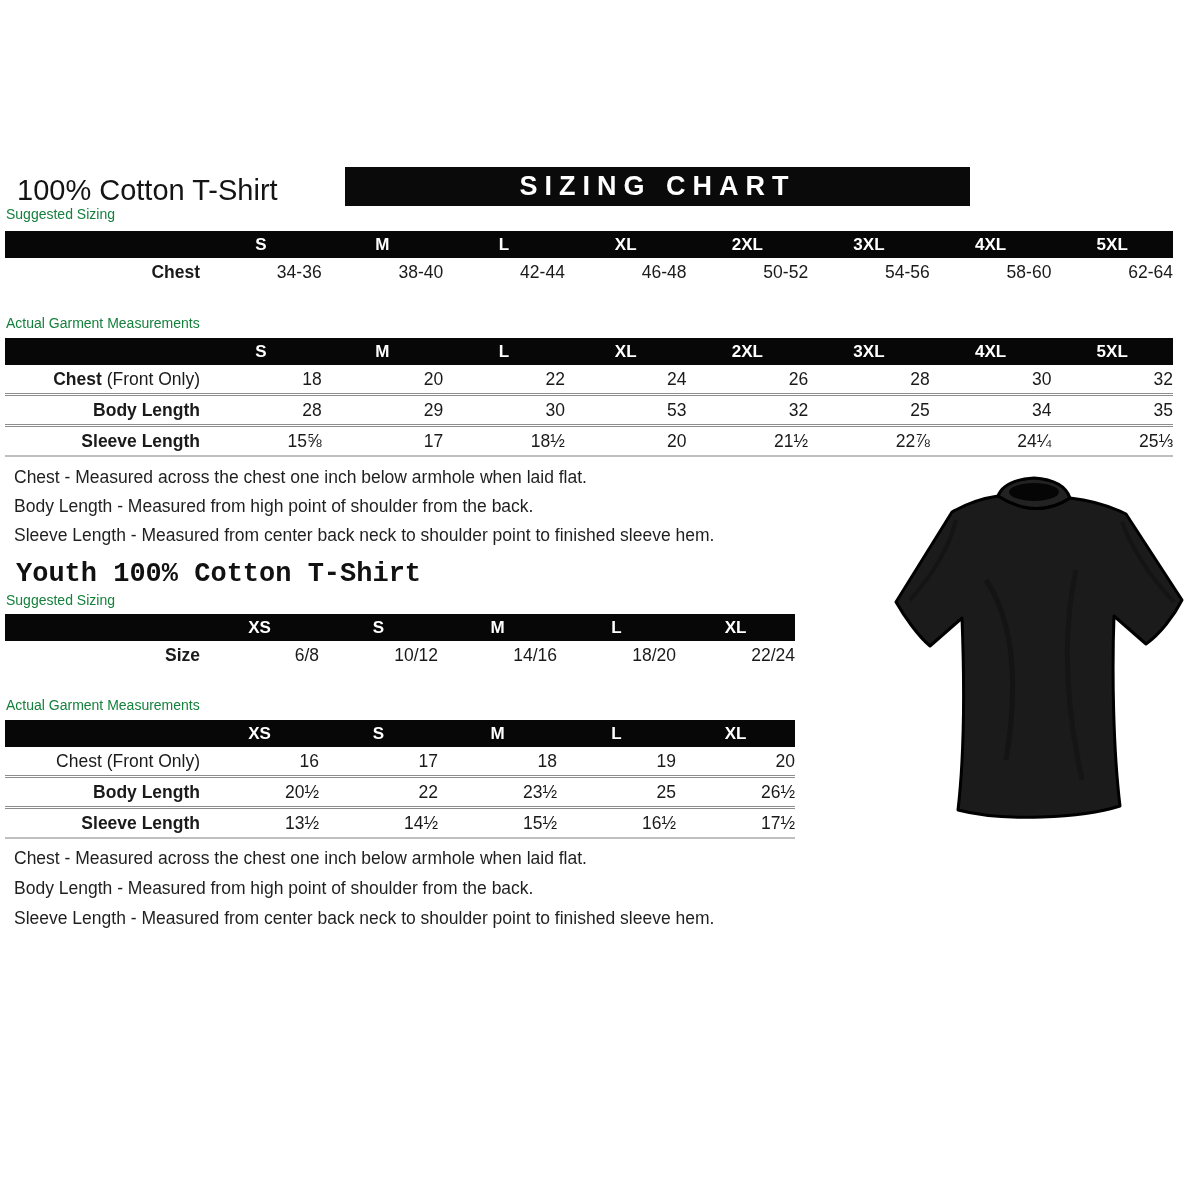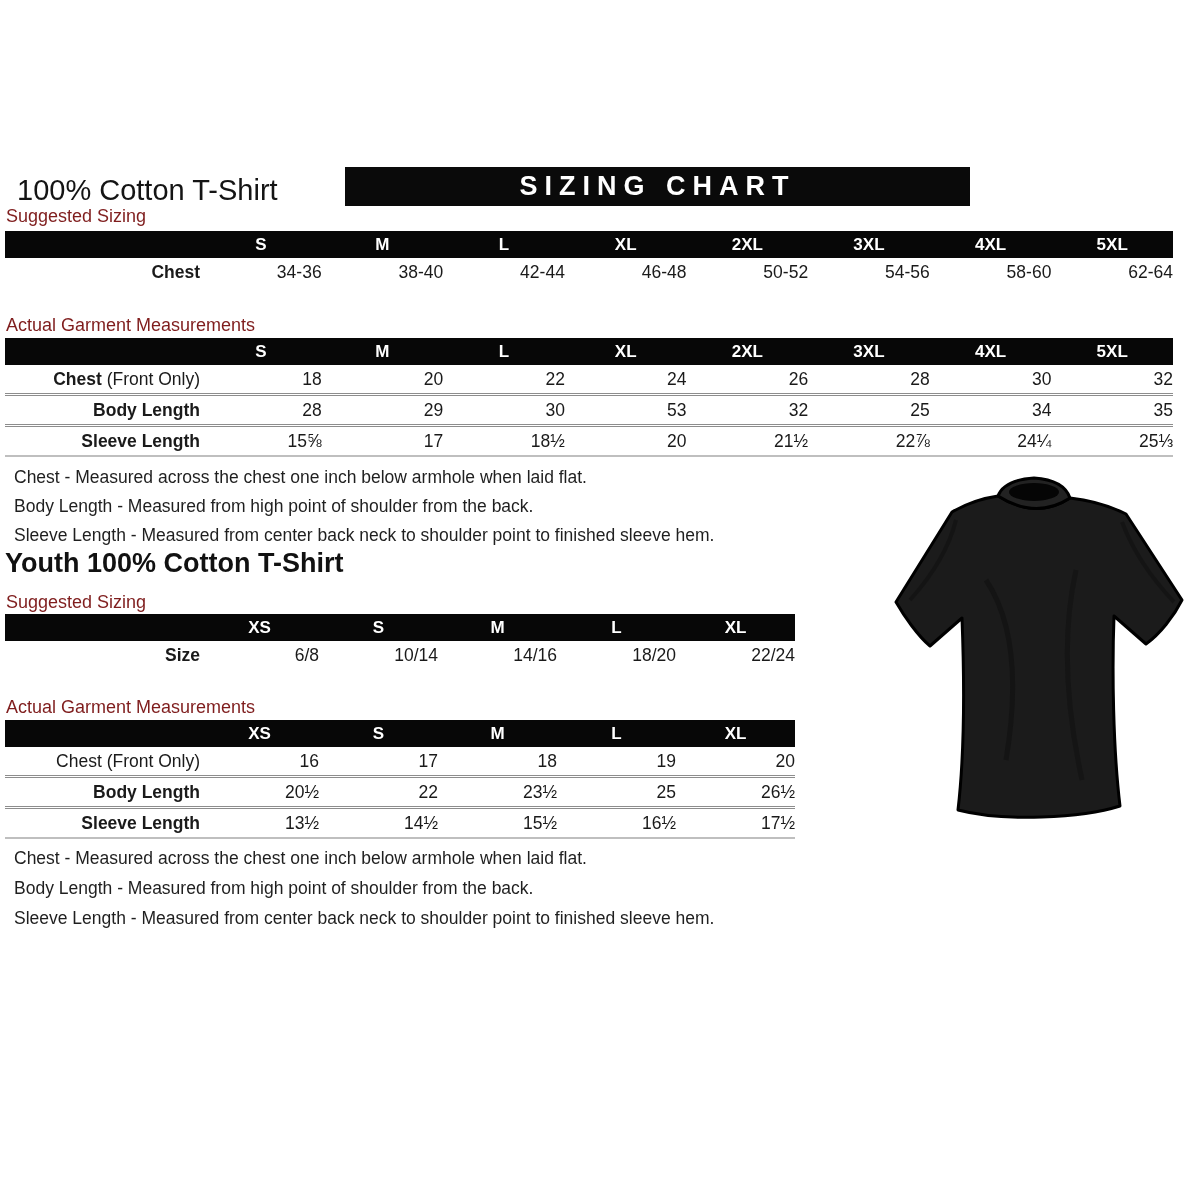--- a/index.html
+++ b/index.html
@@ -4,21 +4,21 @@
 <style>
   html,body{margin:0;padding:0;background:#ffffff;}
   body{font-family:"Liberation Sans","DejaVu Sans",sans-serif;color:#111;}
   .page{position:relative;width:1200px;height:1200px;background:#fff;overflow:hidden;}
 
   .abs{position:absolute;}
 
   .main-title{font-size:29px;font-weight:400;color:#141414;letter-spacing:0px;white-space:nowrap;}
   .banner{background:#0a0a0a;color:#fff;text-align:center;font-weight:700;
           font-size:27px;letter-spacing:7px;line-height:39px;height:39px;}
-  .section-label{font-size:18px;color:#7f1d1d;font-weight:400;}
+  .section-label{font-size:14px;color:#15803d;font-weight:400;}
   .youth-title{font-size:27px;font-weight:700;color:#111;white-space:nowrap;}
 
   table.size-table{border-collapse:collapse;table-layout:fixed;}
   table.size-table thead th{background:#070707;color:#fff;font-weight:700;
       font-size:17px;height:27px;text-align:center;padding:0;}
   table.size-table tbody td{font-size:17.5px;color:#1a1a1a;text-align:right;
       height:28px;padding:0;vertical-align:middle;}
   table.size-table tbody td.label-cell{text-align:right;padding-left:8px;white-space:nowrap;}
   table.size-table tbody td.label-cell .lbl-bold{font-weight:700;}
   table.size-table tbody td.label-cell .lbl-norm{font-weight:400;}
@@ -145,21 +145,21 @@
         </tr>
       </tbody>
     </table>
 
   <div class="abs notes adult" id="adult-notes" style="left:14px; top:463px;">
       <div>Chest - Measured across the chest one inch below armhole when laid flat.</div>
       <div>Body Length - Measured from high point of shoulder from the back.</div>
       <div>Sleeve Length - Measured from center back neck to shoulder point to finished sleeve hem.</div>
     </div>
 
-  <h2 class="abs youth-title" style="left:5px; top:548px; margin:0;">Youth 100% Cotton T-Shirt</h2>
+  <h2 class="abs youth-title" style="left:5px; top:548px; margin:11px;font-family:Liberation Mono, monospace;">Youth 100% Cotton T-Shirt</h2>
 
   <div class="abs section-label" style="left:6px; top:592px;">Suggested Sizing</div>
 
   <table class="size-table abs" id="youth-suggested-table" style="left:5px; top:614px; width:790px;">
       <colgroup>
         <col style="width: 195px;">
         <col>
         <col>
         <col>
         <col>
@@ -172,21 +172,21 @@
           <th>S</th>
           <th>M</th>
           <th>L</th>
           <th>XL</th>
         </tr>
       </thead>
       <tbody>
         <tr>
           <td class="label-cell"><span class="lbl-bold">Size</span></td>
           <td>6/8</td>
-          <td>10/14</td>
+          <td>10/12</td>
           <td>14/16</td>
           <td>18/20</td>
           <td>22/24</td>
         </tr>
       </tbody>
     </table>
 
   <div class="abs section-label" style="left:6px; top:697px;">Actual Garment Measurements</div>
 
   <table class="size-table with-bottom abs" id="youth-actual-table" style="left:5px; top:720px; width:790px;">

